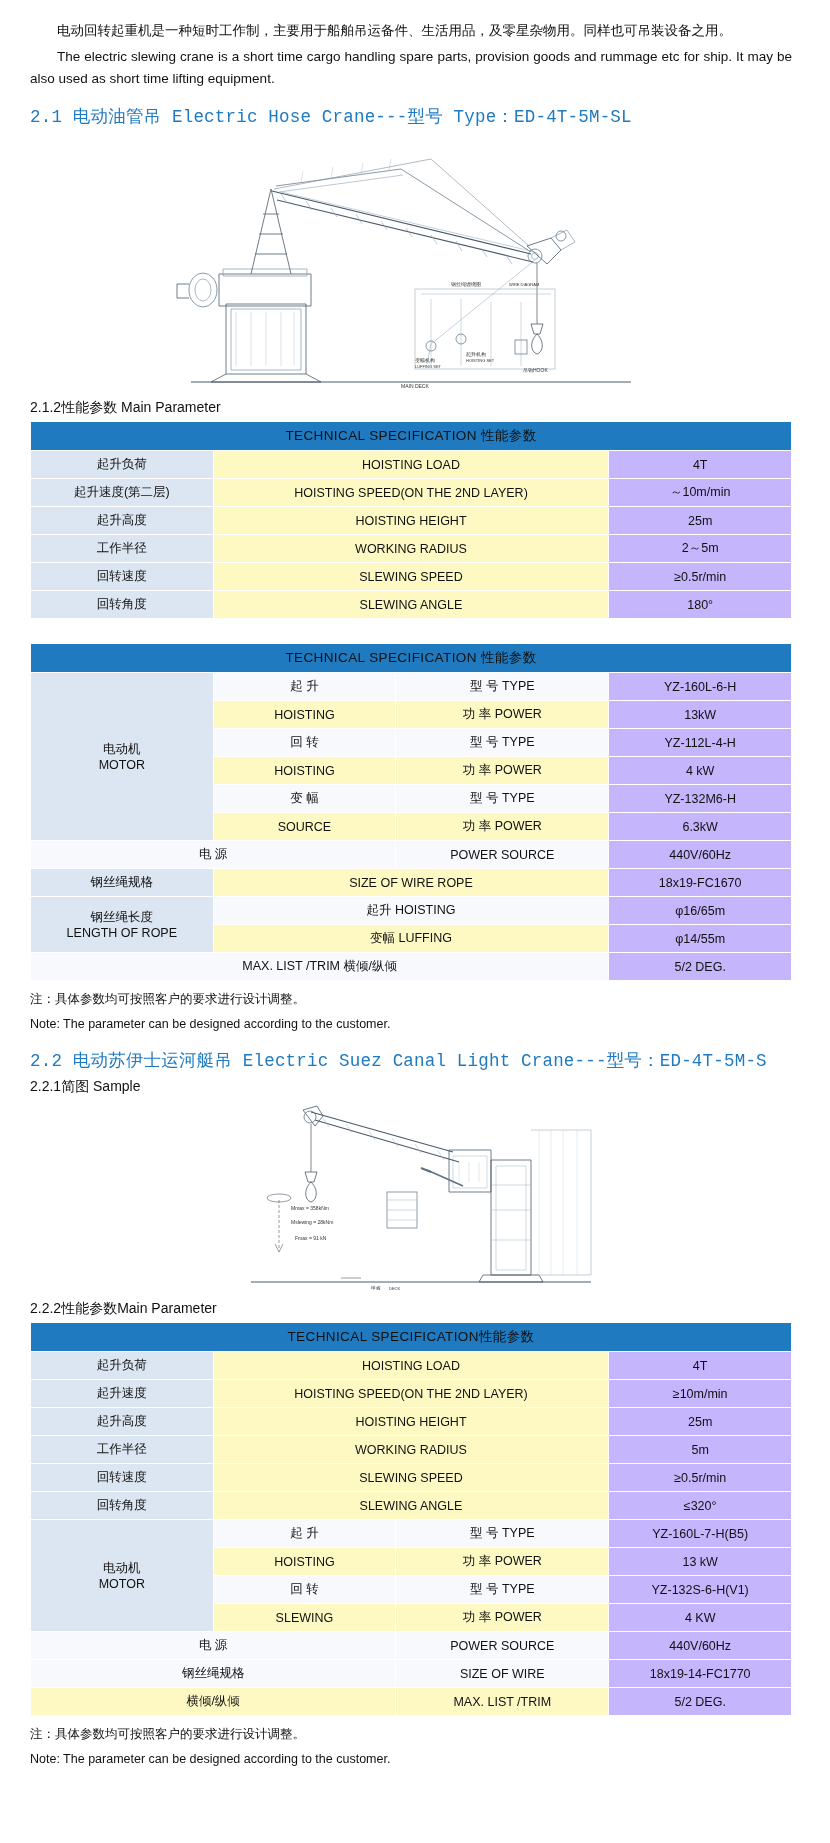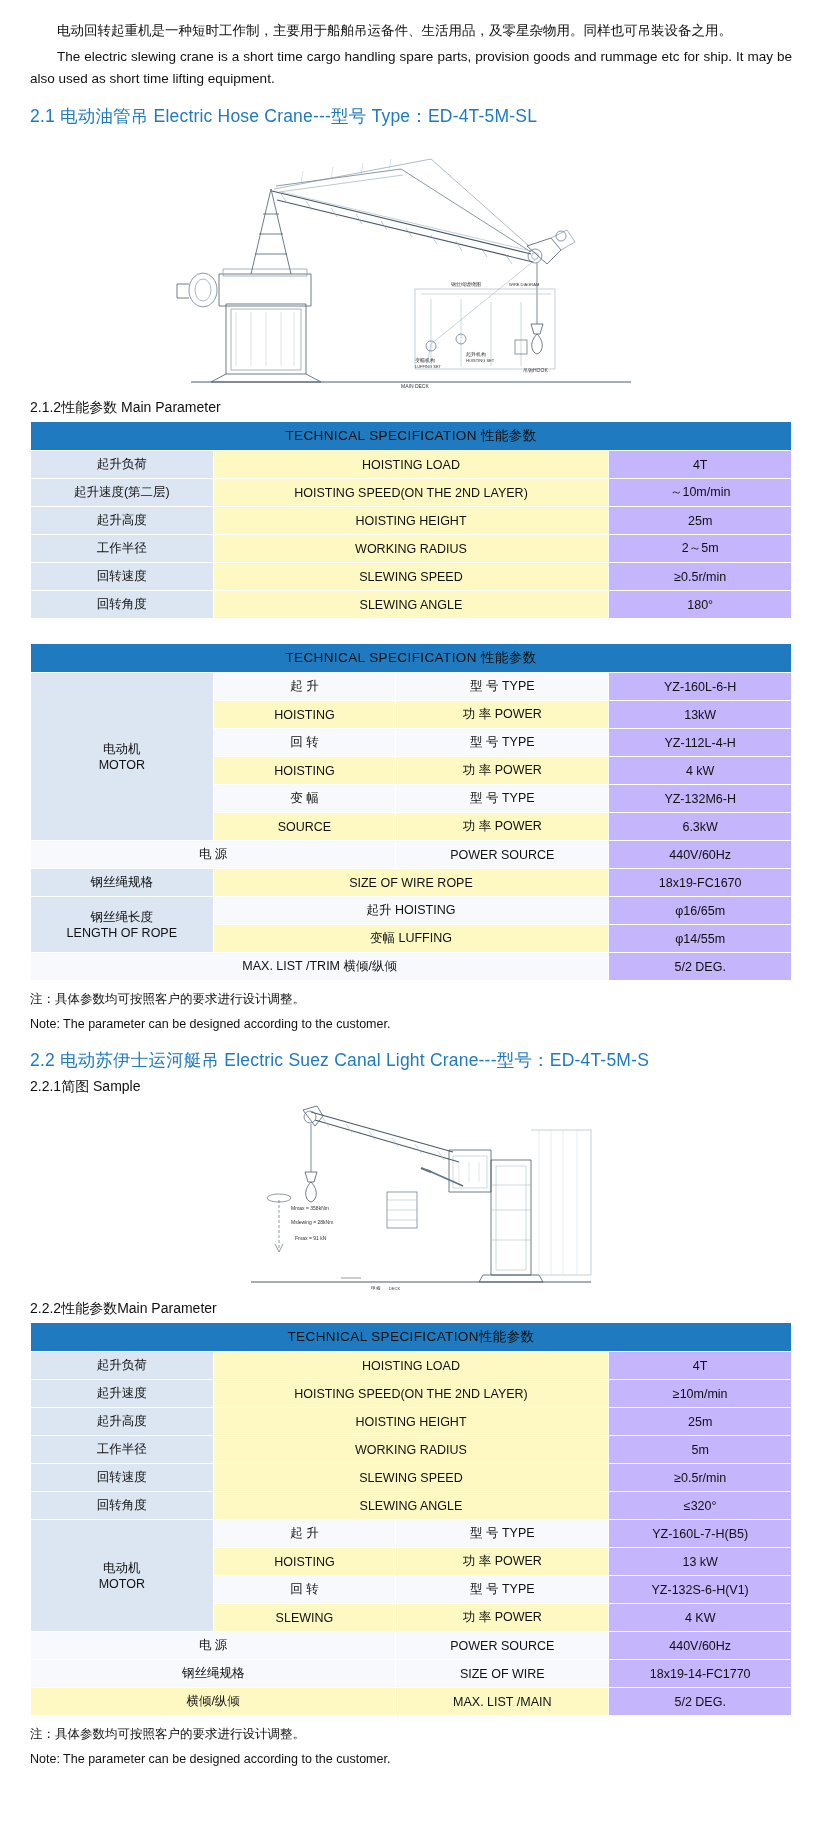--- a/index.html
+++ b/index.html
@@ -13,20 +13,21 @@
 
   .intro-cn{font-size:13.5px;line-height:1.9;text-align:justify;text-indent:2em;margin:0 0 2px 0;color:#111;}
   .intro-en{font-size:13.5px;line-height:1.65;text-align:justify;text-indent:2em;margin:0 0 10px 0;color:#111;}
 
   h2.section{
     color:#1f7ac0;
     font-size:17.5px;
     font-weight:500;
     margin:14px 0 6px 0;
     letter-spacing:.2px;
+    font-family:Liberation Mono, monospace;
   }
   h3.sub{
     font-size:14px;
     font-weight:400;
     margin:6px 0 4px 0;
     color:#111;
   }
 
   .figure{width:100%;text-align:center;margin:4px 0 10px 0;}
 
@@ -382,21 +383,21 @@
         <td class="c-white">POWER SOURCE</td>
         <td class="c-val">440V/60Hz</td>
       </tr>
       <tr>
         <td class="c-white" colspan="2">钢丝绳规格</td>
         <td class="c-white">SIZE OF WIRE</td>
         <td class="c-val">18x19-14-FC1770</td>
       </tr>
       <tr>
         <td class="c-mid" colspan="2">横倾/纵倾</td>
-        <td class="c-mid">MAX. LIST /MAIN</td>
+        <td class="c-mid">MAX. LIST /TRIM</td>
         <td class="c-val">5/2  DEG.</td>
       </tr>
     </tbody>
   </table>
 
   <p class="note cn">注：具体参数均可按照客户的要求进行设计调整。</p>
   <p class="note">Note: The parameter can be designed according to the customer.</p>
 
 </div>
 

